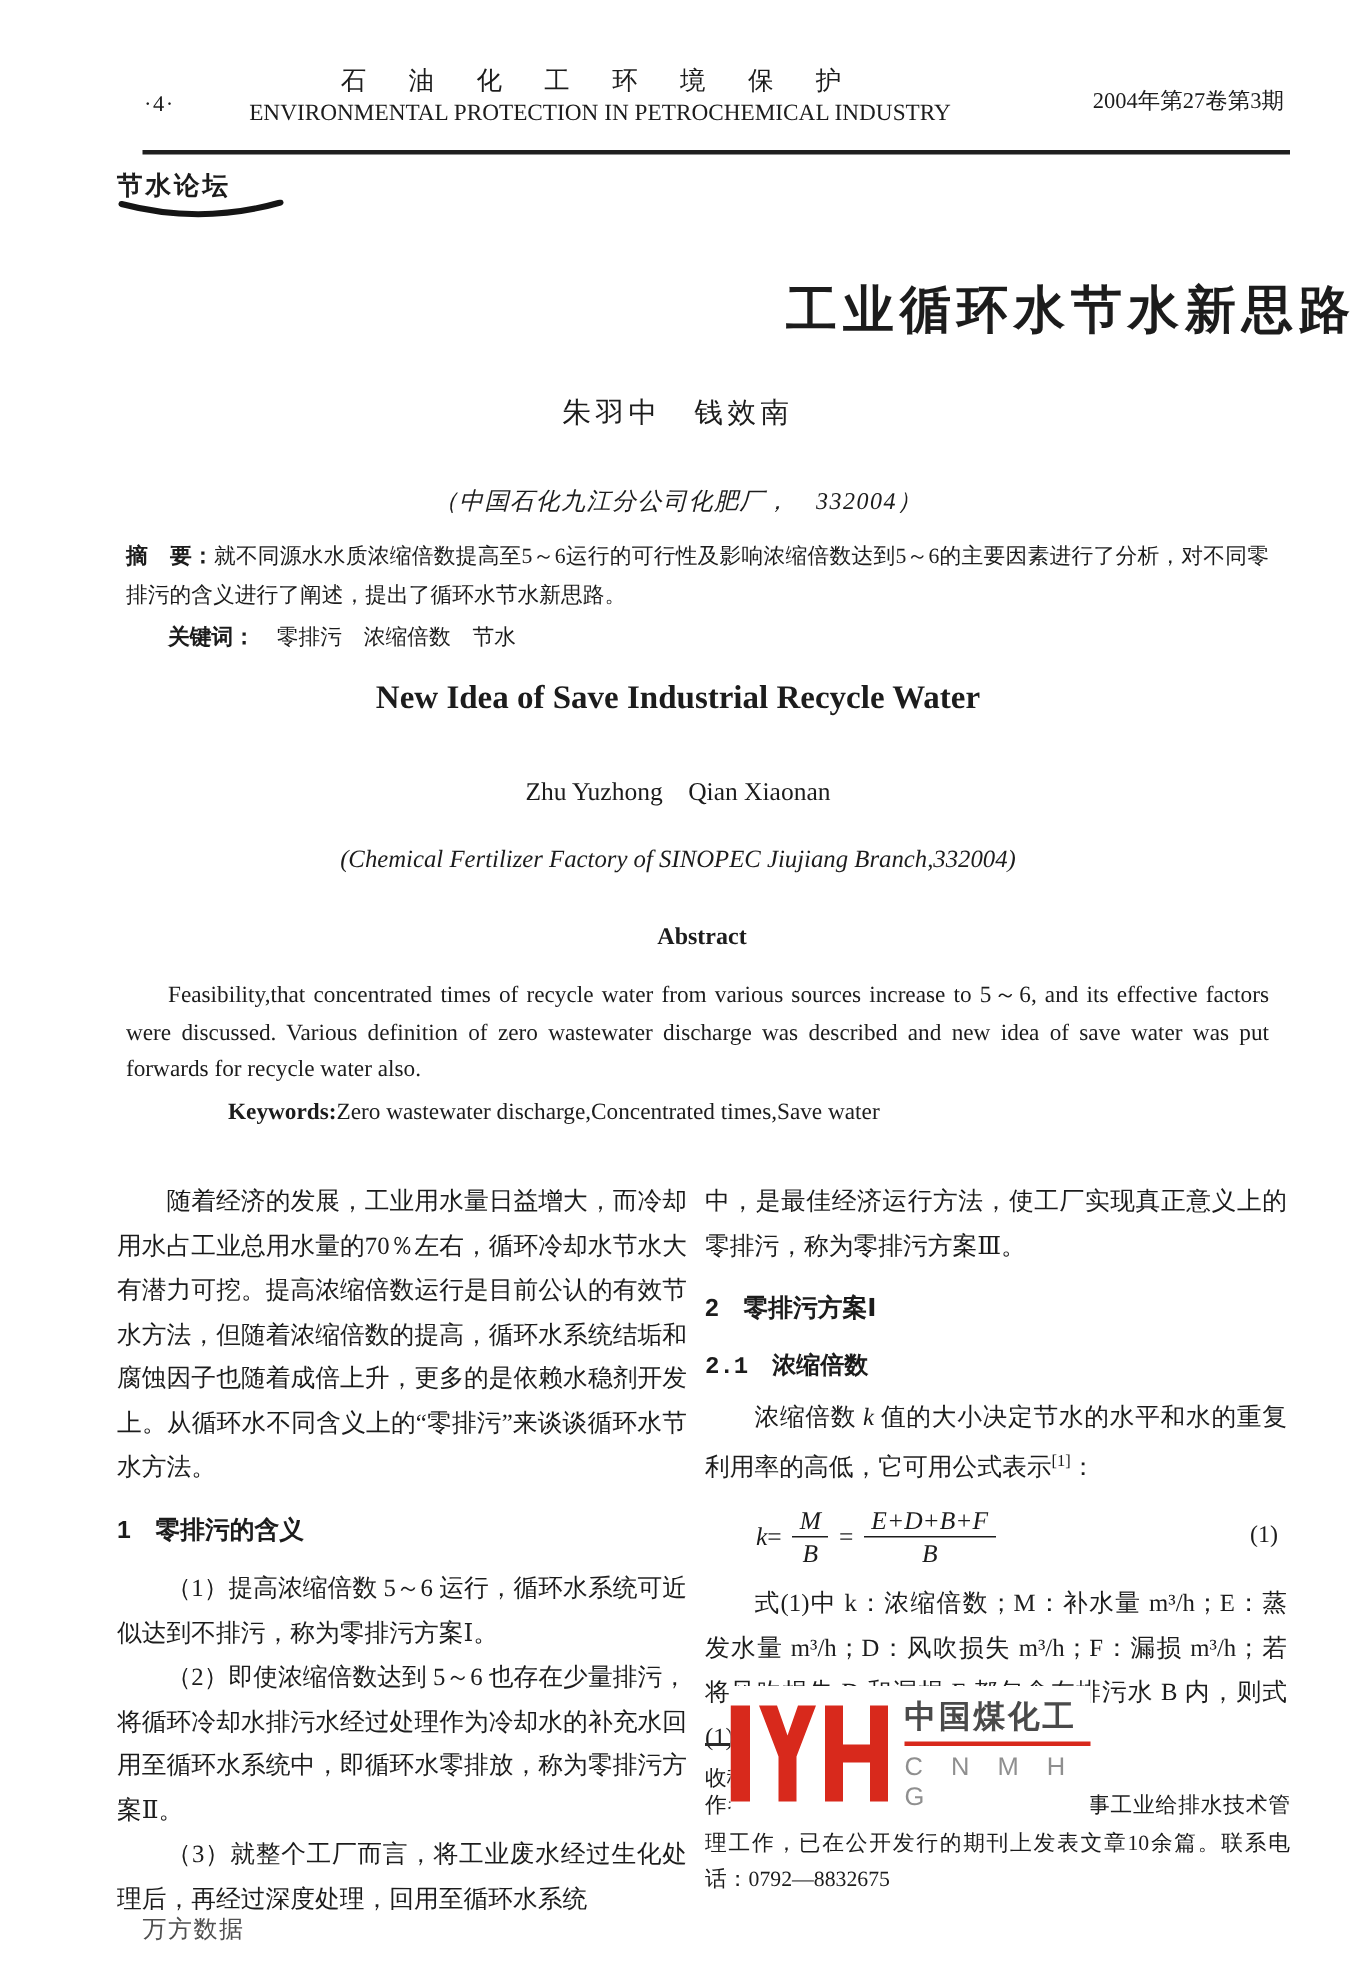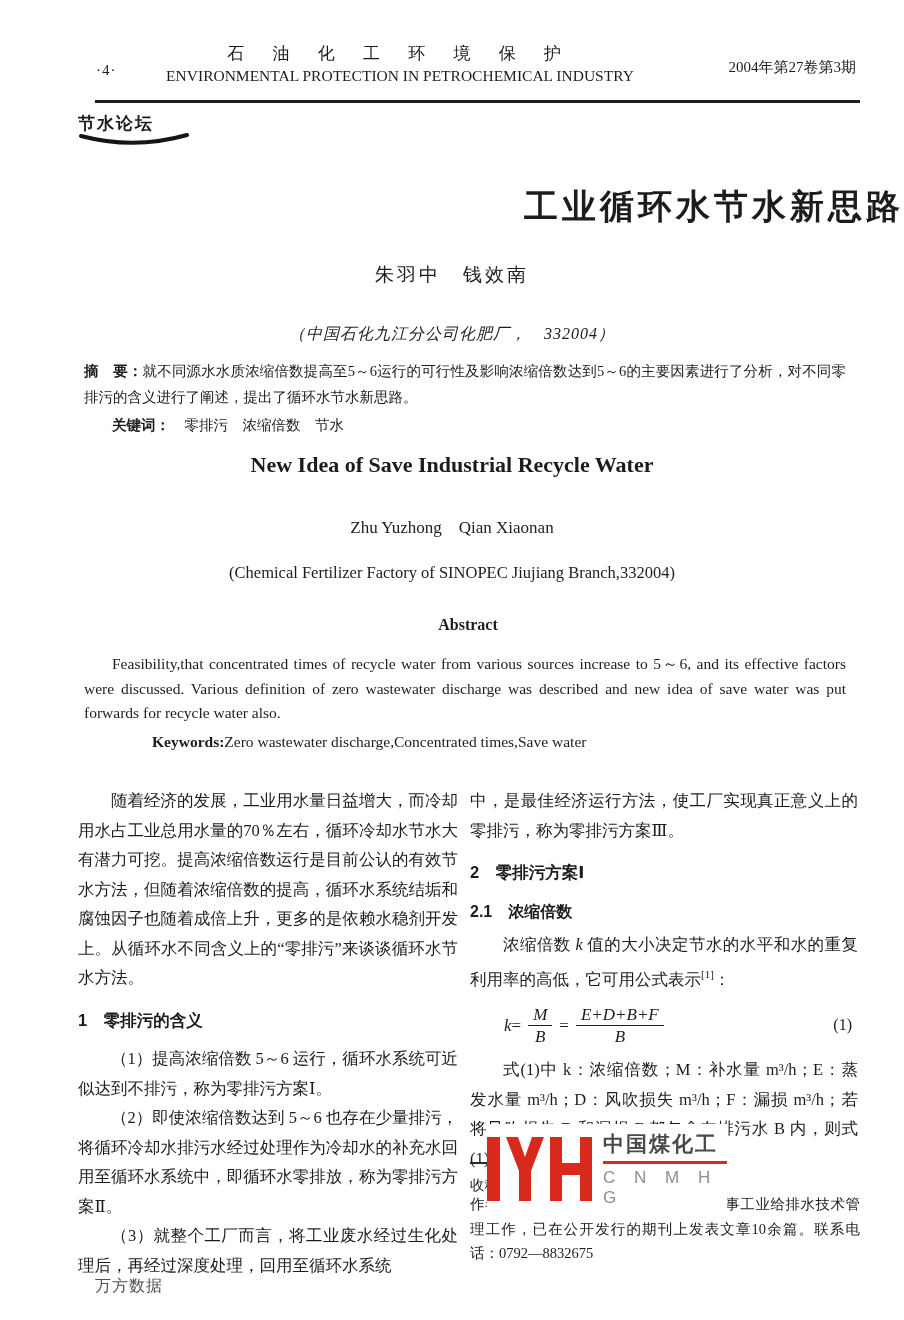--- a/index.html
+++ b/index.html
@@ -24,36 +24,36 @@
   .authors-cn{position:absolute;left:0;top:262px;width:100%;text-align:center;font-size:19px;letter-spacing:3px;}
   .affil-cn{position:absolute;left:0;top:324px;width:100%;text-align:center;font-size:16px;font-style:italic;letter-spacing:1px;}
   
   .abs-cn{position:absolute;left:84px;top:358px;width:762px;font-size:14.5px;line-height:26px;text-align:justify;}
   .abs-cn .lbl{font-weight:bold;}
   .kw-cn{position:absolute;left:84px;top:412px;width:762px;font-size:14.5px;line-height:26px;text-indent:28px;}
   .kw-cn .lbl{font-weight:bold;}
   
   .title-en{position:absolute;left:0;top:452px;width:100%;text-align:center;font-size:22px;font-weight:bold;}
   .authors-en{position:absolute;left:0;top:516px;width:100%;text-align:center;font-size:17px;}
-  .affil-en{position:absolute;left:0;top:563px;width:100%;text-align:center;font-size:16.5px;}
+  .affil-en{position:absolute;left:0;top:563px;width:100%;text-align:center;font-size:16.5px;font-style:italic;}
   .abs-en-h{position:absolute;left:16px;top:616px;width:100%;text-align:center;font-size:16px;font-weight:bold;}
   .abs-en{position:absolute;left:84px;top:652px;width:762px;font-size:15.5px;line-height:24.5px;text-align:justify;}
   .abs-en .ind{display:inline-block;width:28px;}
   .kw-en{position:absolute;left:84px;top:730px;width:762px;font-size:15.5px;line-height:24.5px;text-indent:28px;}
   .kw-en .lbl{font-weight:bold;margin-left:40px;}
   
   .col{position:absolute;top:786px;font-size:16.5px;line-height:29.5px;text-align:justify;}
   .col-left{left:78px;width:380px;}
   .col-right{left:470px;width:388px;}
   .col p{margin:0;text-indent:2em;}
   .col p.noind{text-indent:0;}
   .col h3{margin:13px 0 9px 0;font-size:16.5px;font-weight:bold;text-indent:0;
           font-family:"Liberation Sans","DejaVu Sans",sans-serif;}
   .col h4{margin:8px 0 4px 0;font-size:16px;font-weight:bold;text-indent:0;
-          font-family:Liberation Sans, sans-serif;}
+          font-family:Liberation Mono, monospace;}
   sup{font-size:11px;}
   .var{font-style:italic;font-family:"Liberation Serif","DejaVu Serif",serif;}
   
   .formula{position:relative;margin:10px 0 8px 0;padding-left:34px;font-size:17px;display:flex;align-items:center;}
   .frac{display:inline-flex;flex-direction:column;align-items:center;margin:0 7px;line-height:1.25;}
   .frac .num{padding:0 5px;border-bottom:1.6px solid #1c1c1c;}
   .frac .den{padding:0 5px;}
   .eq-no{position:absolute;right:6px;top:50%;transform:translateY(-50%);font-size:16px;}
   
   .foot-rule{position:absolute;left:470px;top:1162px;width:195px;height:2px;background:#2a2a2a;}

